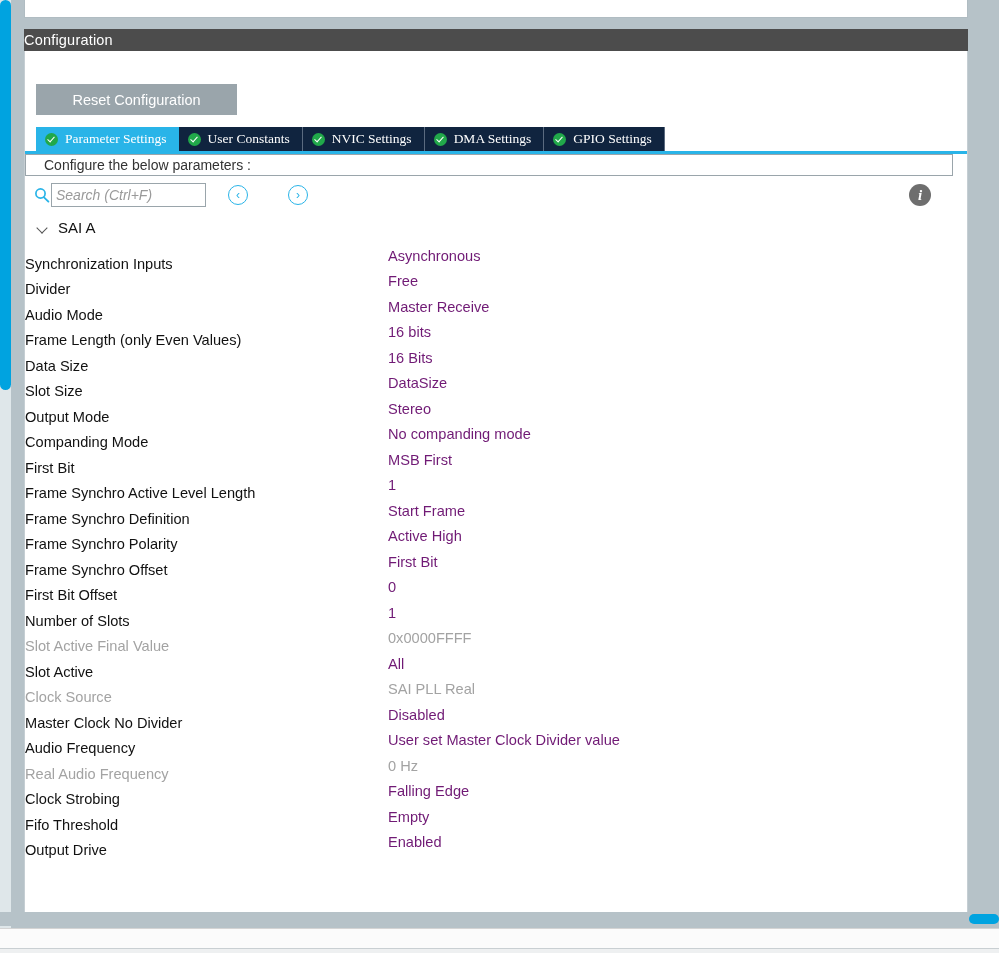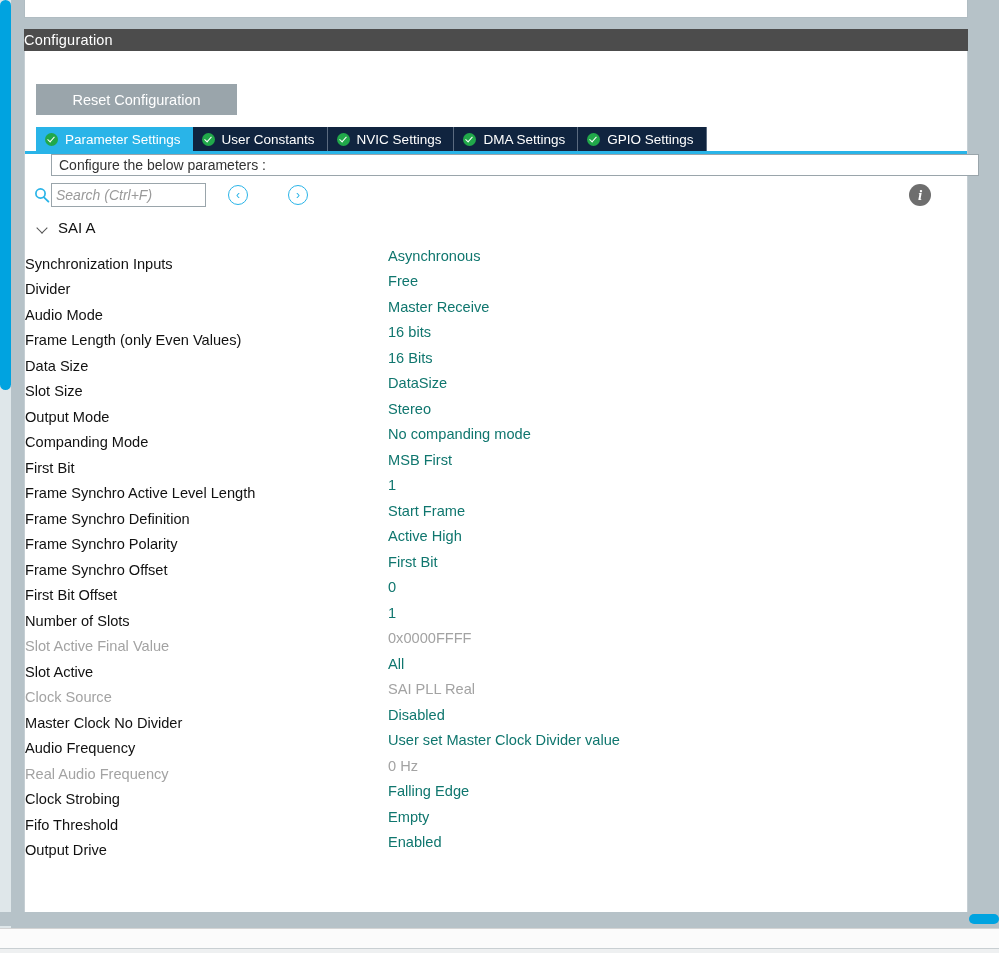--- a/index.html
+++ b/index.html
@@ -124,20 +124,21 @@
     display: flex;
     align-items: center;
     padding: 0 12px 0 9px;
     font-size: 13.5px;
     color: #ffffff;
     background: #10243f;
     border-right: 1px solid #5b6b80;
     cursor: pointer;
     box-sizing: border-box;
     white-space: nowrap;
+    font-family: Liberation Serif, serif;
   }
   .tab.active {
     background: #29b4e8;
     border-right: none;
   }
   .tab-check {
     width: 13px;
     height: 13px;
     border-radius: 50%;
     background: #21a84a;
@@ -172,24 +173,23 @@
     position: absolute;
     left: 0px;
     top: 103px;
     width: 928px;
     height: 22px;
     background: #ffffff;
     border: 1px solid #9aa5ab;
     box-sizing: border-box;
     display: flex;
     align-items: center;
-    padding-left: 7px;
+    padding-left: 18px;
     font-size: 14px;
     color: #333333;
-    margin-left: 26px;
   }
 
   
   #search-row {
     position: absolute;
     left: 0px;
     top: 125px;
     width: 928px;
     height: 40px;
   }
@@ -312,21 +312,21 @@
   }
   .param-name {
     width: 363px;
     flex: 0 0 auto;
     box-sizing: border-box;
     white-space: nowrap;
     margin-top: 16px;
   }
   .param-value {
     flex: 1 1 auto;
-    color: #0f766e;
+    color: #701a75;
     white-space: nowrap;
   }
   .param-row.disabled .param-name,
   .param-row.disabled .param-value {
     color: #a3a3a3;
   }
 
   
   #h-scroll-area {
     position: absolute;

